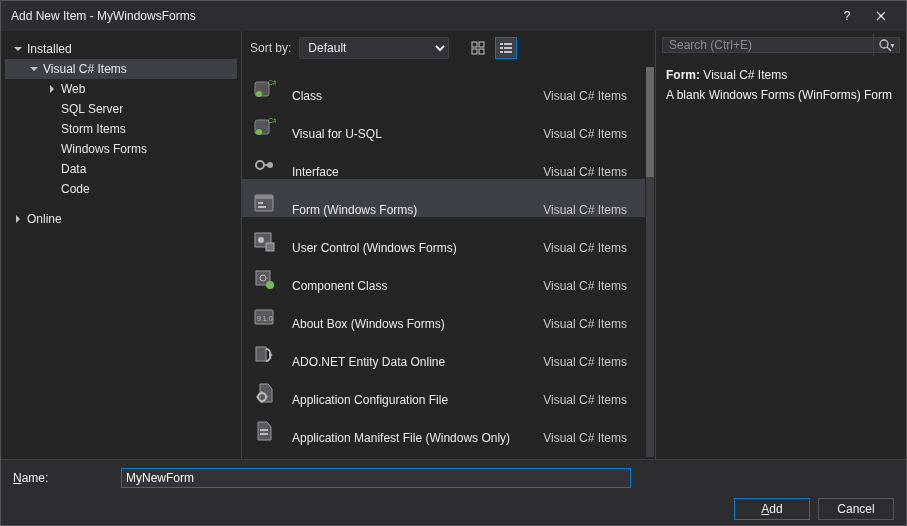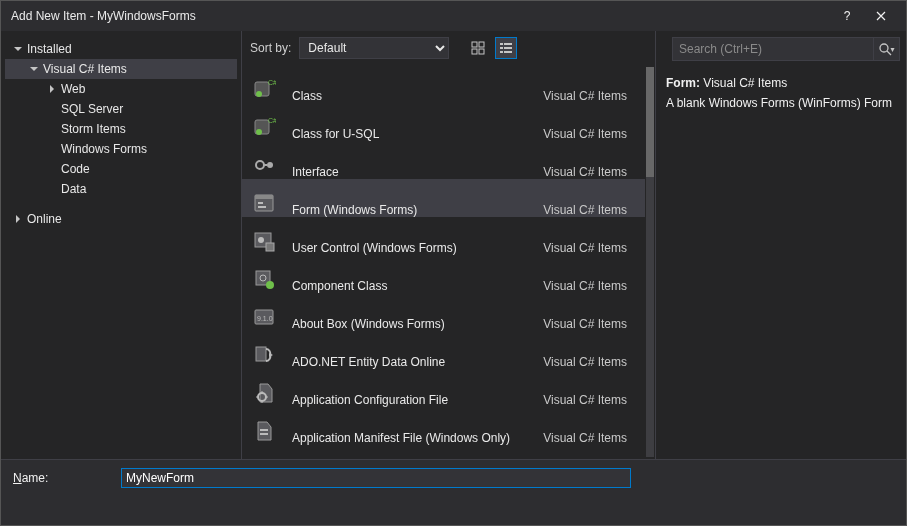--- a/index.html
+++ b/index.html
@@ -116,25 +116,25 @@
     margin-right: 14px;
   }
   .item .name { flex: 1; color: #eaeaea; font-size: 12px; }
   .item .cat { color: #c9c9c9; font-size: 12px; padding-right: 10px; }
   .right {
     width: 250px;
     display: flex; flex-direction: column;
     background: #252526;
   }
   .searchbox {
-    margin: 6px 6px 8px 16px;
+    margin: 6px 6px 8px 6px;
     display: flex; align-items: center;
     background: #333337;
     border: 1px solid #3f3f46;
-    height: 24px;
+    height: 16px;
   }
   .searchbox input {
     flex: 1; background: transparent; border: none;
     color: #e8e8e8; font-size: 12px; padding: 0 6px;
     outline: none;
   }
   .searchbox input::placeholder { color: #8a8a8a; }
   .searchbox .sbtn {
     width: 26px; height: 22px;
     display: flex; align-items: center; justify-content: center;
@@ -225,25 +225,25 @@
     <div class="tree-node indent-2">
       <span class="exp"></span>
       <span class="lbl">Storm Items</span>
     </div>
     <div class="tree-node indent-2">
       <span class="exp"></span>
       <span class="lbl">Windows Forms</span>
     </div>
     <div class="tree-node indent-2">
       <span class="exp"></span>
+      <span class="lbl">Data</span>
+    </div>
+    <div class="tree-node indent-2">
+      <span class="exp"></span>
       <span class="lbl">Code</span>
-    </div>
-    <div class="tree-node indent-2">
-      <span class="exp"></span>
-      <span class="lbl">Data</span>
     </div>
     <div style="height:10px;"></div>
     <div class="tree-node">
       <span class="exp">
         <svg width="8" height="8" viewBox="0 0 8 8">
             <path d="M2 0 L6 4 L2 8 Z" fill="#c5c5c5"></path>
           </svg>
       </span>
       <span class="lbl">Online</span>
     </div>
@@ -289,21 +289,21 @@
             <span class="cat">Visual C# Items</span>
           </div>
           <div class="item">
             <span class="icon">
               <svg width="24" height="24" viewBox="0 0 24 24">
                 <rect x="3" y="5" width="14" height="14" rx="2" fill="#555" stroke="#888"></rect>
                 <text x="16" y="8" font-size="7" fill="#6fbf4a">C#</text>
                 <circle cx="7" cy="17" r="3" fill="#6fbf4a"></circle>
               </svg>
             </span>
-            <span class="name">Class for U-SQL</span>
+            <span class="name">Visual for U-SQL</span>
             <span class="cat">Visual C# Items</span>
           </div>
           <div class="item">
             <span class="icon">
               <svg width="24" height="24" viewBox="0 0 24 24">
                 <circle cx="8" cy="12" r="4" fill="none" stroke="#aaa" stroke-width="2"></circle>
                 <circle cx="18" cy="12" r="3" fill="#aaa"></circle>
                 <path d="M12 12 H15" stroke="#aaa" stroke-width="2"></path>
               </svg>
             </span>
@@ -414,13 +414,17 @@
       <div>A blank Windows Forms (WinForms) Form</div>
     </div>
   </div>
 </div>
 
 <div class="footer">
   <div class="namerow">
     <span class="lbl"><span class="underl">N</span><span>ame:</span></span>
     <input type="text" value="MyNewForm" style="">
   </div>
+  <div class="btnrow">
+    <button class="default"><span style="text-decoration:underline">A</span><span>dd</span></button>
+    <button>Cancel</button>
+  </div>
 </div>
 
 </body></html>

